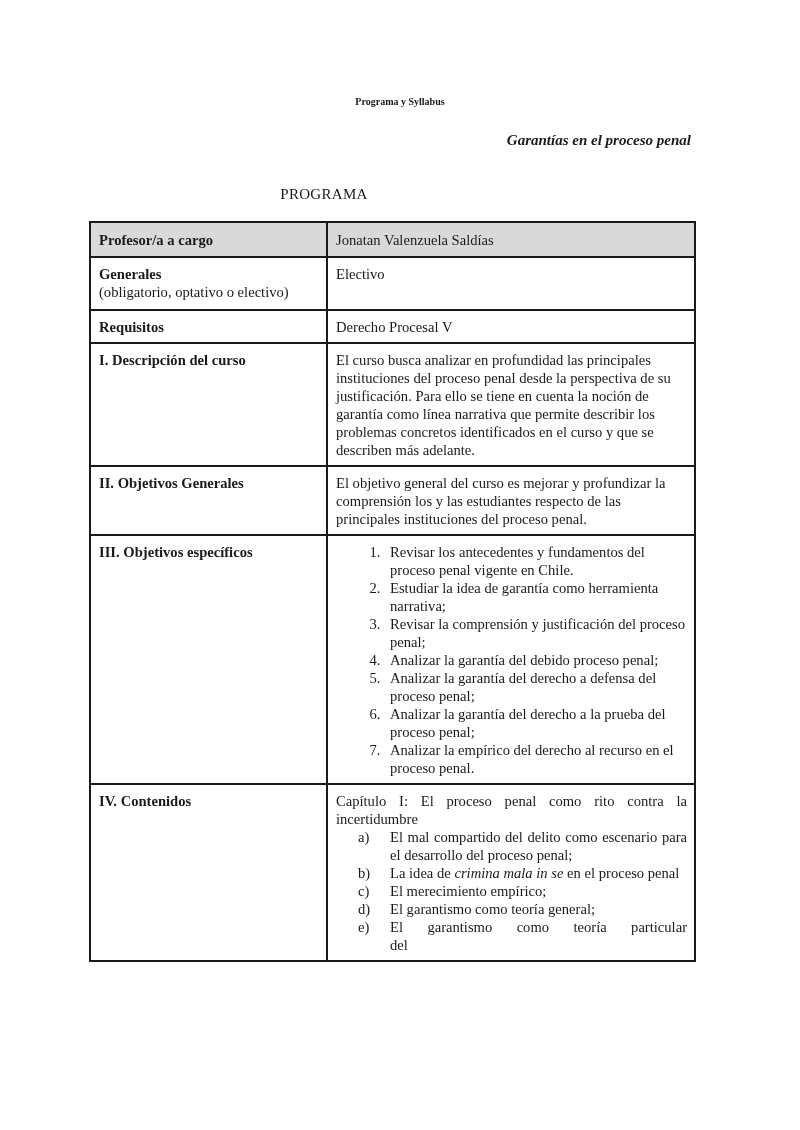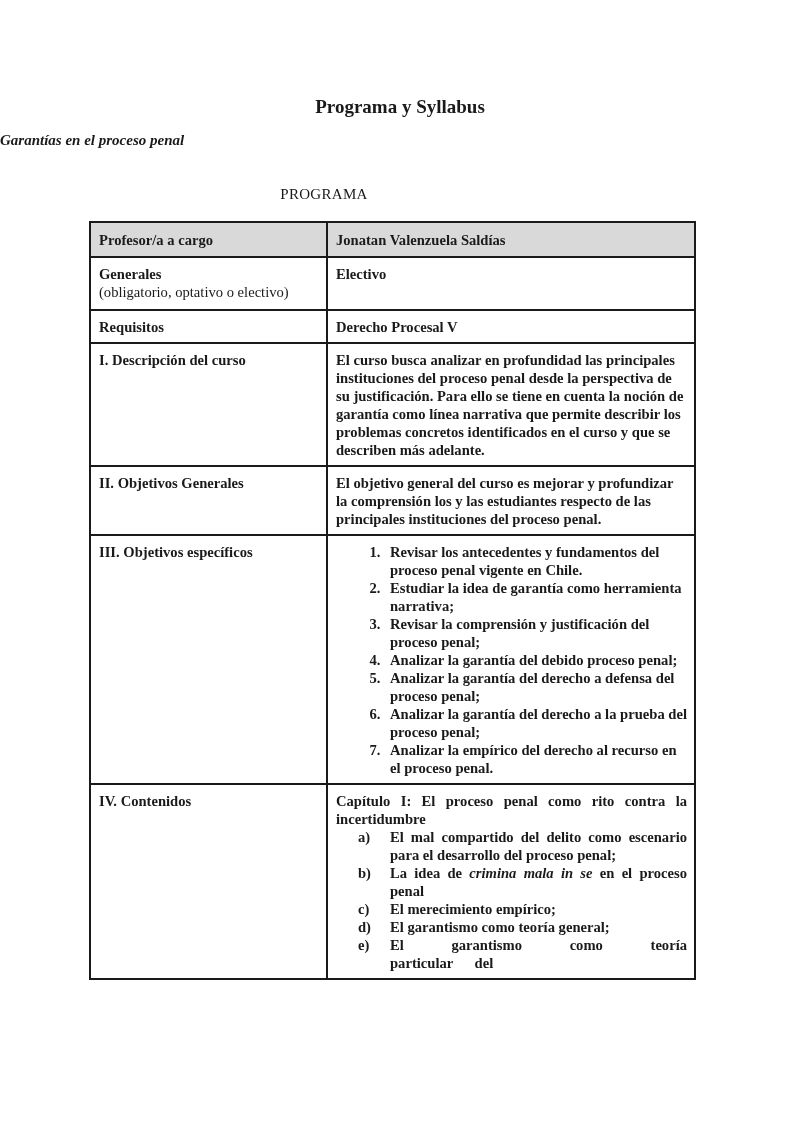--- a/index.html
+++ b/index.html
@@ -3,41 +3,41 @@
 <meta charset="utf-8">
 <style>
   html, body { margin: 0; padding: 0; background: #ffffff; }
   body {
     width: 800px; height: 1130px; position: relative; overflow: hidden;
     font-family: "Liberation Serif", "DejaVu Serif", serif;
     color: #1a1a1a;
   }
   .doc-title {
     position: absolute; left: 0; width: 800px; top: 96px;
-    text-align: center; font-weight: bold; font-size: 19px;
+    text-align: center; font-weight: bold; font-size: 10px;
   }
   .doc-subtitle {
     position: absolute; left: 0; width: 691px; top: 132px;
-    text-align: left; font-style: italic; font-weight: bold; font-size: 15px;
+    text-align: right; font-style: italic; font-weight: bold; font-size: 15px;
   }
   .section-heading {
     position: absolute; left: 0; width: 648px; top: 186px;
     text-align: center; font-size: 15px; letter-spacing: 0.3px;
   }
   table.program {
     position: absolute; left: 89px; top: 221px; width: 607px;
     border-collapse: collapse; font-size: 14.6px; line-height: 18px;
   }
   table.program td {
     border: 2px solid #1a1a1a; vertical-align: top; padding: 7px 7px 6px 8px;
   }
   table.program td.label { width: 220px; font-weight: bold; }
   table.program td.label .sub { font-weight: normal; }
   table.program tr.header td { background: #d9d9d9; padding-top: 8px; padding-bottom: 7px; }
-  table.program td.value { font-weight: bold; }
+  table.program td.value { font-weight: normal; }
   ol.objectives { margin: 0; padding-left: 48px; }
   ol.objectives li { padding-left: 6px; }
   ol.contents { margin: 0; padding-left: 48px; list-style: none; counter-reset: letter; }
   ol.contents li { position: relative; padding-left: 6px; text-align: justify; }
   ol.contents li .marker { position: absolute; left: -26px; }
   .chapter { text-align: justify; text-align-last: left; word-spacing: 4px; }
 </style>
 </head>
 <body>
 

